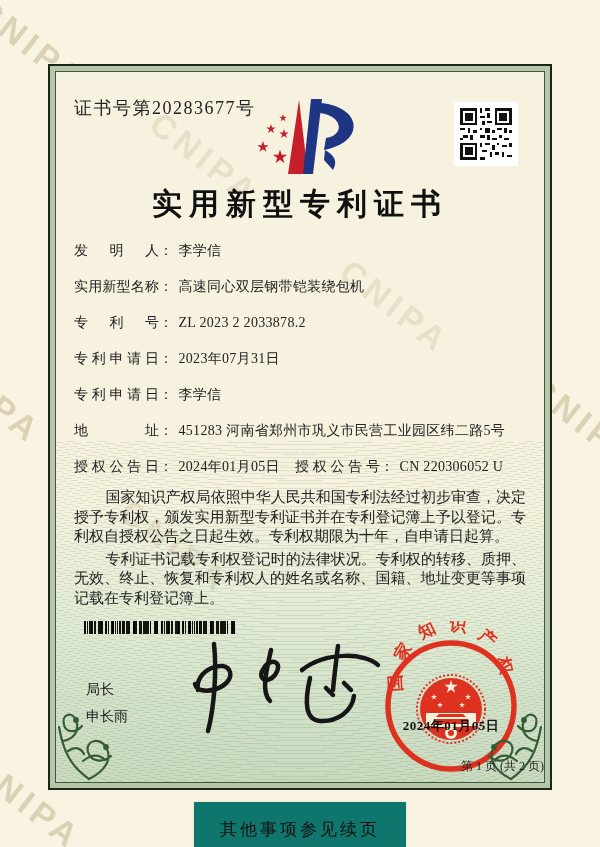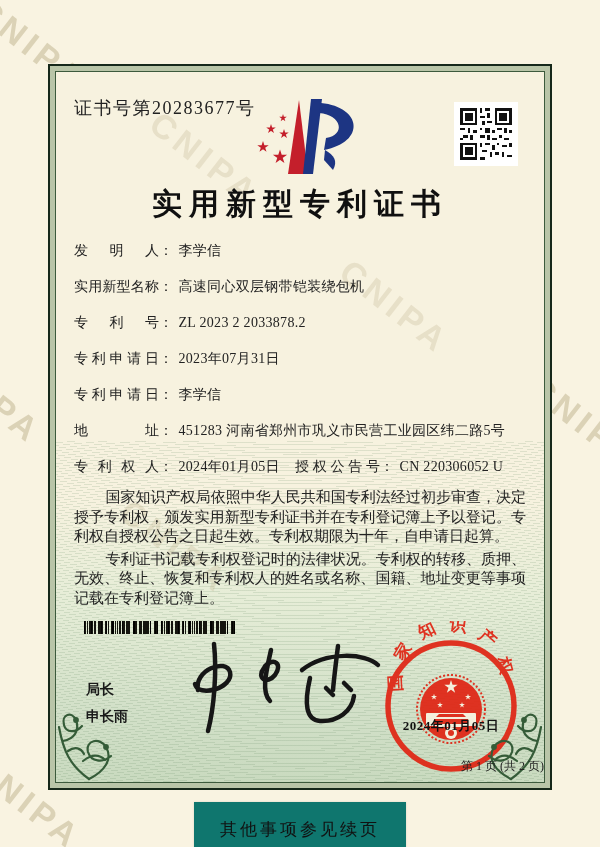--- a/index.html
+++ b/index.html
@@ -39,21 +39,21 @@
   .pair2{position:absolute;left:221px;top:0}
   .paras{position:absolute;left:18px;right:18px;top:416px;font-size:15px;line-height:19.5px;
          text-align:justify;color:#222}
   .paras p{text-indent:2.1em;margin-bottom:3px}
   .barcode{position:absolute;left:28px;top:549px;width:153px;height:13px;
       background:
         repeating-linear-gradient(90deg,#15150f 0 2px,transparent 2px 3px,#15150f 3px 4px,transparent 4px 7px),
         repeating-linear-gradient(90deg,#15150f 0 1px,transparent 1px 5px,#15150f 5px 8px,transparent 8px 11px);
       background-blend-mode:multiply}
   .sig-block{position:absolute;left:30px;top:604px;font-family:"Liberation Sans",sans-serif;
-             font-size:14px;font-weight:bold;color:#1a1a1a;line-height:27px}
+             font-size:14px;font-weight:normal;color:#1a1a1a;line-height:27px}
   .sig-script{position:absolute;left:112px;top:566px;width:235px;height:100px}
   .seal{position:absolute;left:310px;top:549px;width:170px;height:170px}
   .seal svg{position:absolute;inset:0;opacity:.92}
   .seal-date{position:absolute;left:0;right:0;top:96px;text-align:center;font-size:13px;
              font-weight:bold;color:#111;letter-spacing:.5px}
   .page-footer{position:absolute;left:0;right:0;bottom:7px;text-align:right;font-size:12px;color:#222}
   .ornament{position:absolute;bottom:-3px;width:96px;height:96px;color:var(--ornament-green)}
   .ornament.left{left:-3px}
   .ornament.right{right:-3px;transform:scaleX(-1)}
   .continuation{position:absolute;left:50%;top:802px;transform:translateX(-50%);
@@ -143,21 +143,21 @@
         </div>
         <div class="f-row">
           <span class="f-label">专利申请日</span><span class="f-colon">：</span>
           <span class="f-value">李学信</span>
         </div>
         <div class="f-row">
           <span class="f-label">地址</span><span class="f-colon">：</span>
           <span class="f-value">451283 河南省郑州市巩义市民营工业园区纬二路5号</span>
         </div>
         <div class="f-row">
-          <span class="f-label">专利权人</span><span class="f-colon">：</span>
+          <span class="f-label">授权公告日</span><span class="f-colon">：</span>
           <span class="f-value">2024年01月05日</span>
           <span class="pair2">
             <span class="f-label">授权公告号</span><span class="f-colon">：</span>
             <span class="f-value">CN 220306052 U</span>
           </span>
         </div>
       </div>
 
       <div class="paras">
         <p>国家知识产权局依照中华人民共和国专利法经过初步审查，决定授予专利权，颁发实用新型专利证书并在专利登记簿上予以登记。专利权自授权公告之日起生效。专利权期限为十年，自申请日起算。</p>

